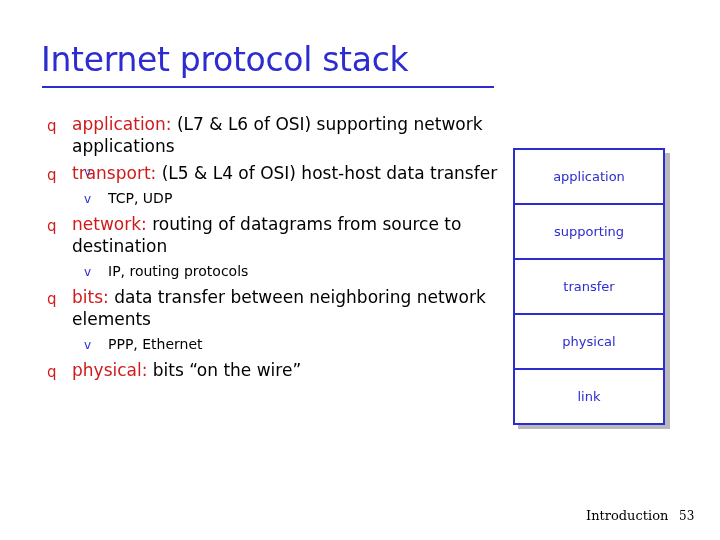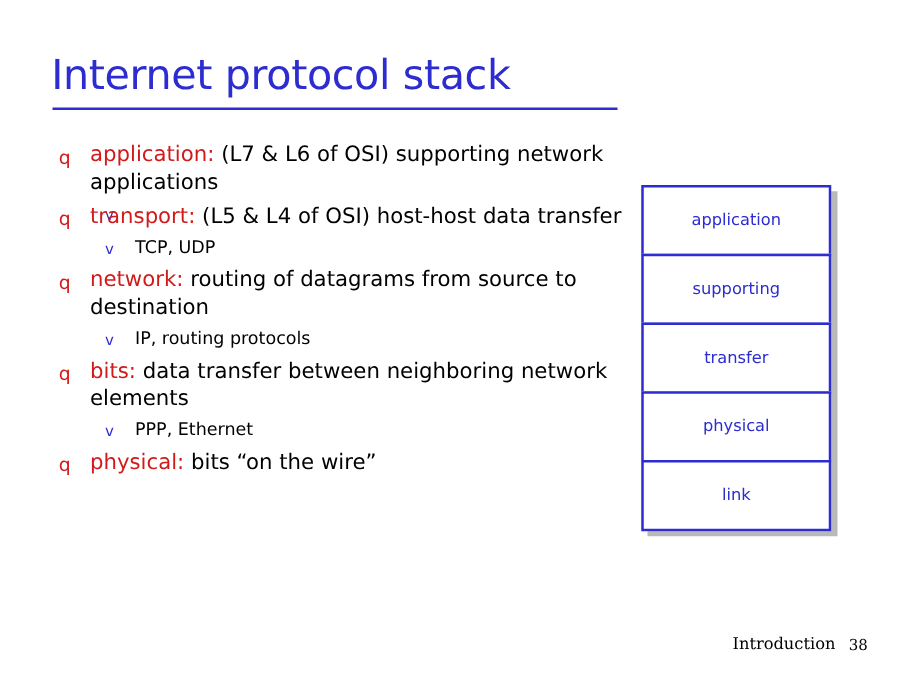--- a/index.html
+++ b/index.html
@@ -183,15 +183,15 @@
   <div class="stack-shadow"></div>
   <div class="stack">
     <div class="layer">application</div>
     <div class="layer">supporting</div>
     <div class="layer">transfer</div>
     <div class="layer">physical</div>
     <div class="layer">link</div>
   </div>
 
   <div class="footer-label">Introduction</div>
-  <div class="footer-num">38</div>
+  <div class="footer-num">53</div>
 
 </div>
 
 </body></html>

